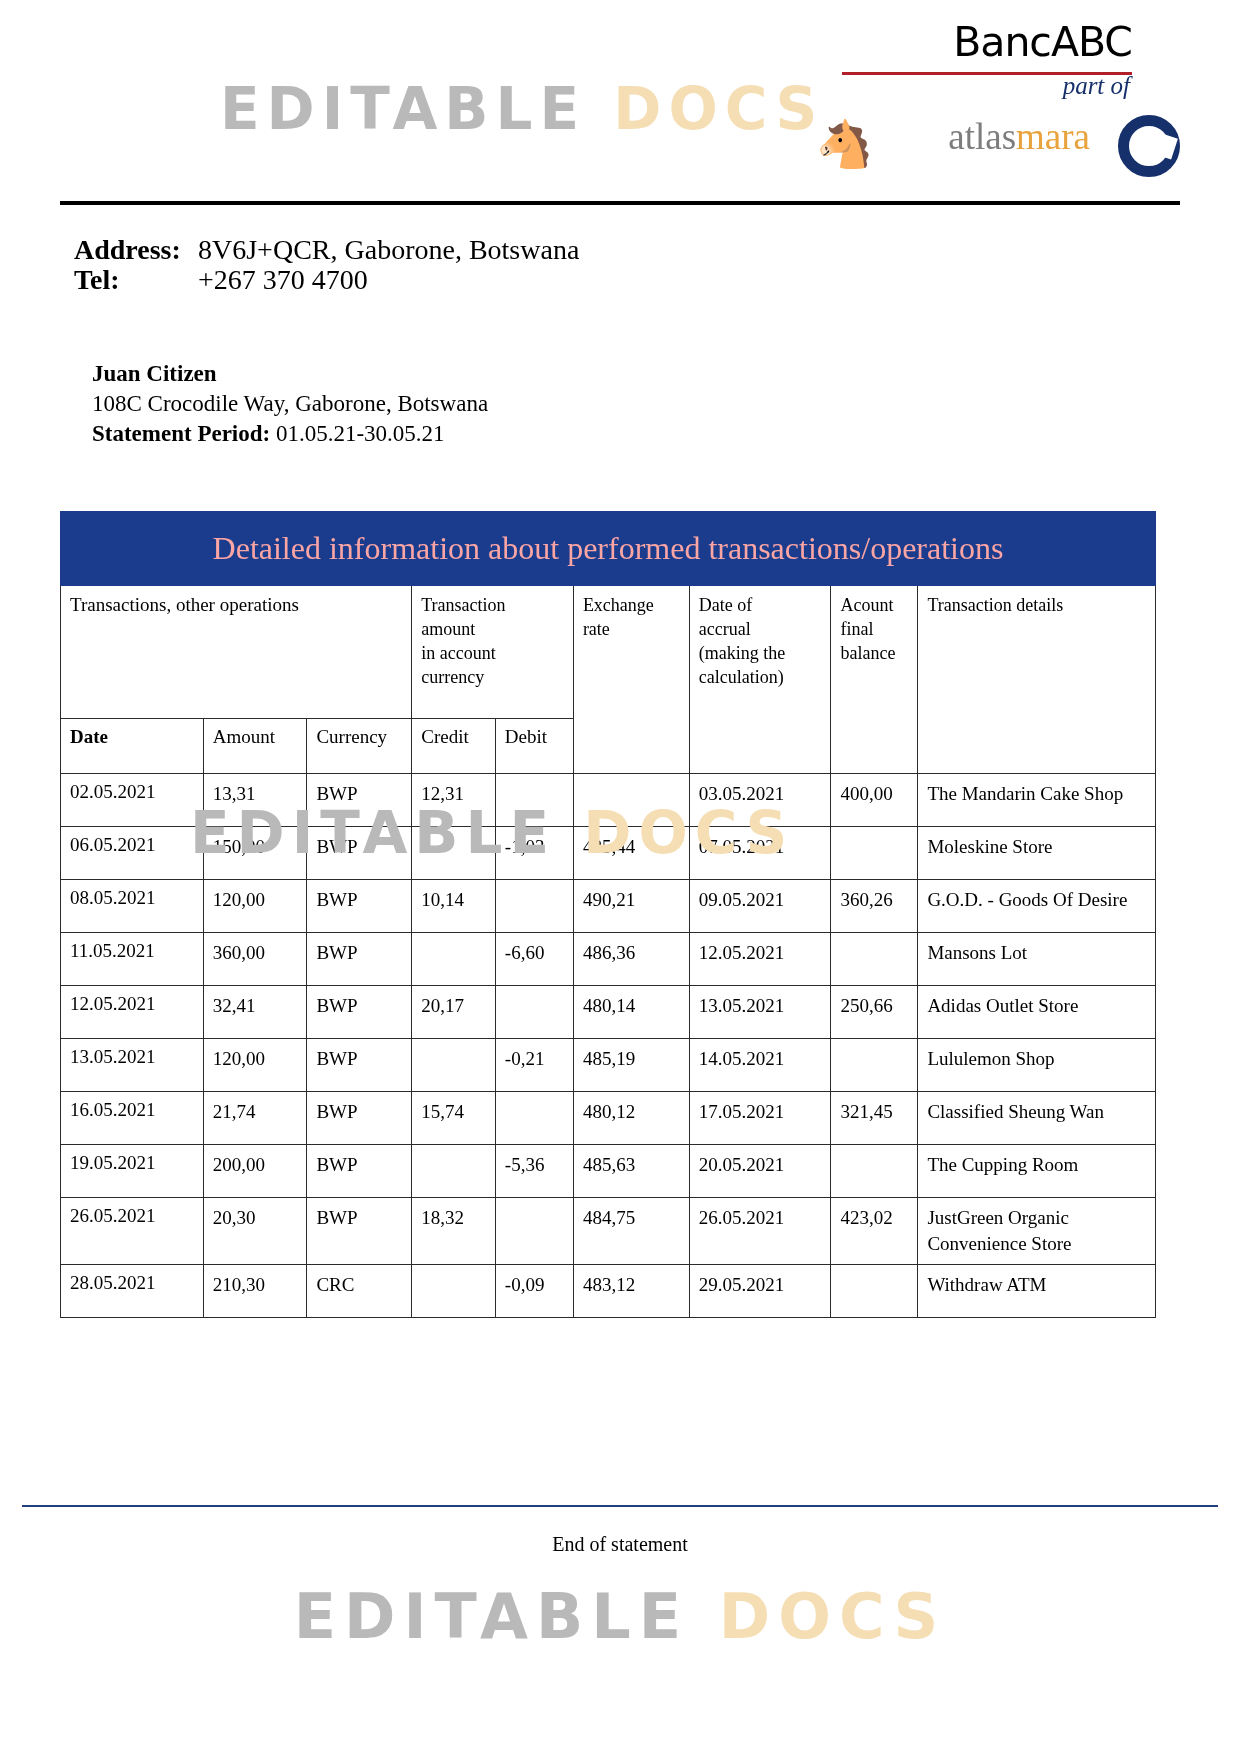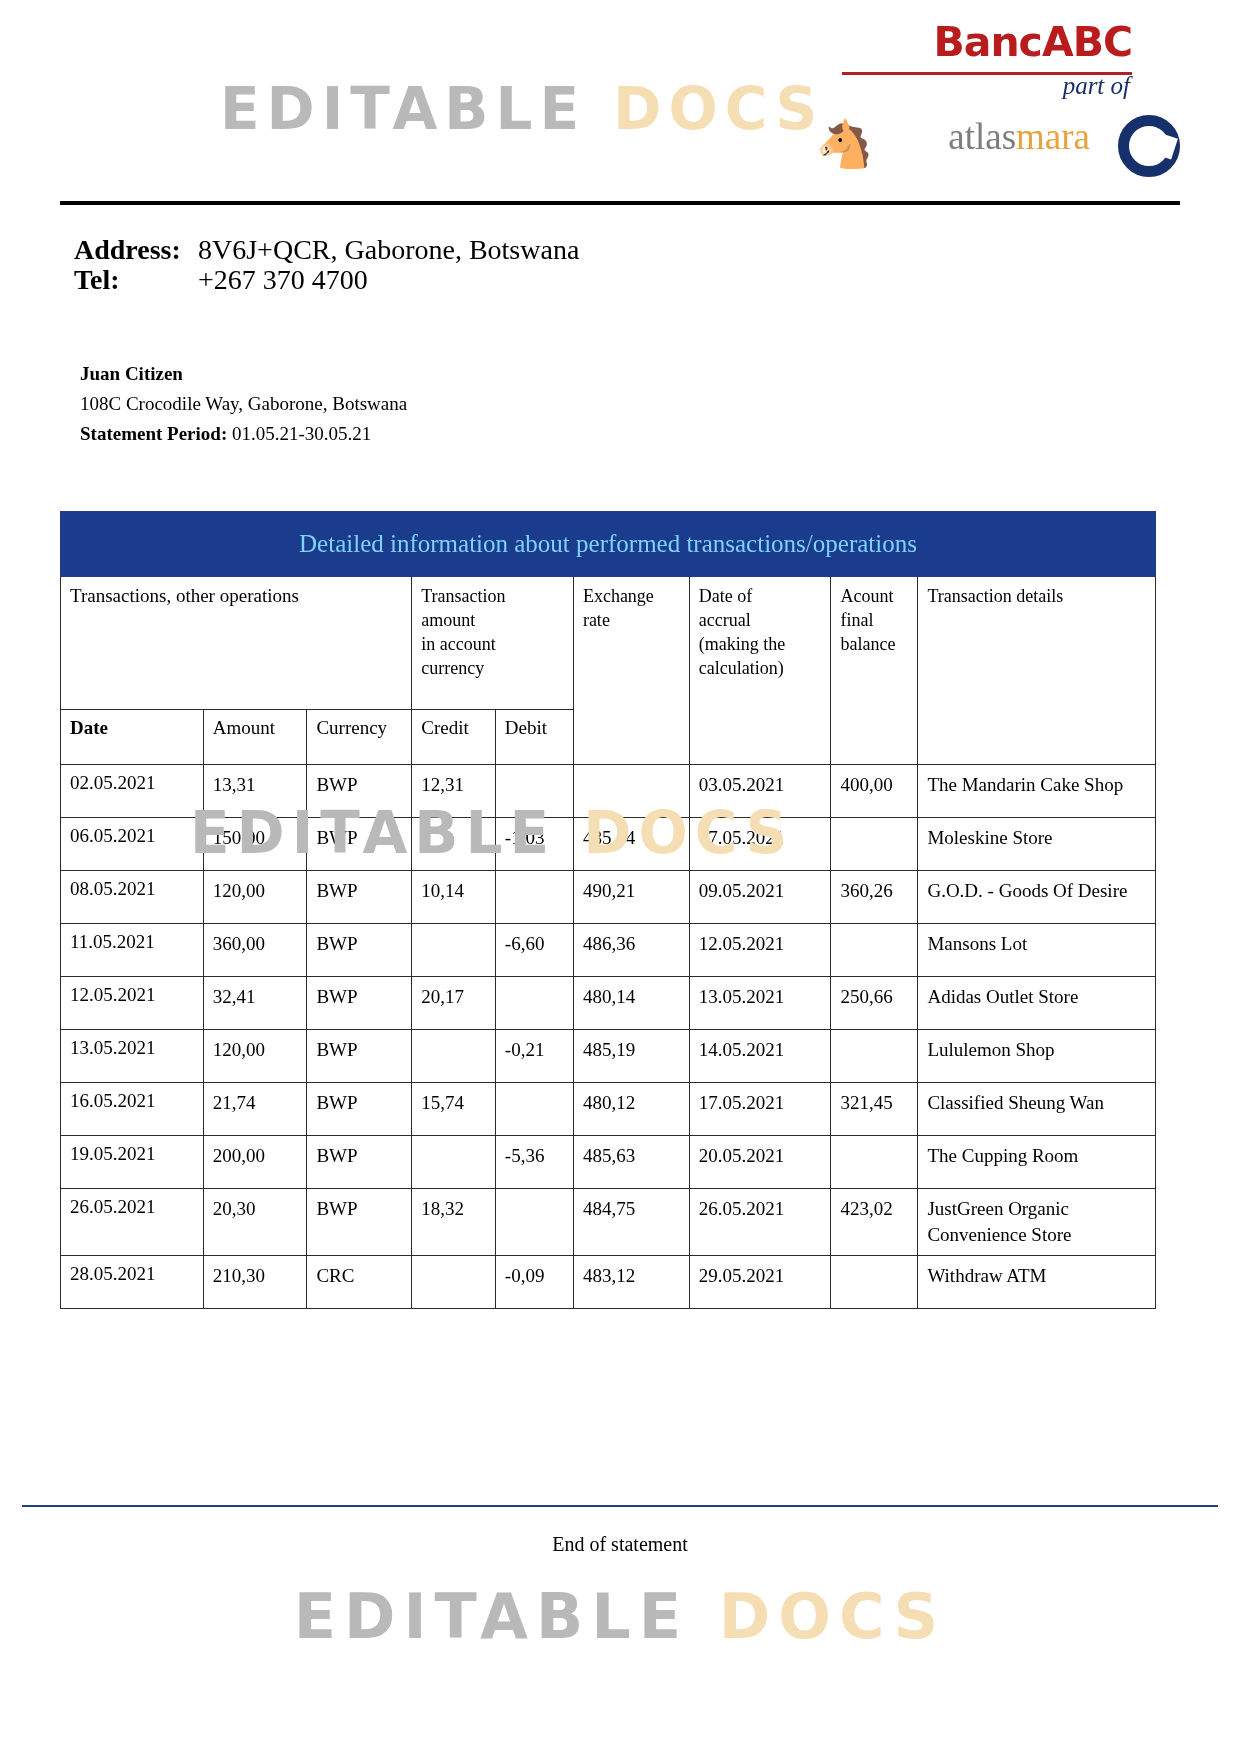--- a/index.html
+++ b/index.html
@@ -48,23 +48,23 @@
     right: 0;
     top: 10px;
     width: 380px;
     height: 180px;
   }
   .brand-name {
     position: absolute;
     right: 48px;
     top: 8px;
     font-family: "DejaVu Sans", sans-serif;
-    font-weight: bold;
+    font-weight: normal;
     font-size: 41px;
-    color: #b91c1c;
+    color: #000000;
     letter-spacing: -1px;
   }
   .brand-rule {
     position: absolute;
     right: 48px;
     top: 62px;
     width: 290px;
     height: 3px;
     background: #b12028;
   }
@@ -136,22 +136,22 @@
   .addr-row { display: flex; }
   .addr-label {
     font-weight: bold;
     width: 124px;
     flex: 0 0 124px;
   }
   .addr-val { }
 
   .recipient {
     margin-top: 64px;
-    margin-left: 20px;
-    font-size: 19px;
+    margin-left: 32px;
+    font-size: 23px;
     line-height: 30px;
   }
   .recipient .name { font-weight: bold; }
   .recipient .period b { font-weight: bold; }
 
   
   .table-wrap {
     margin-top: 62px;
     position: relative;
   }
@@ -163,23 +163,23 @@
   }
   table.stmt td, table.stmt th {
     border: 1px solid #2b2b2b;
     padding: 7px 9px;
     vertical-align: top;
     font-weight: normal;
     text-align: left;
   }
   .title-cell {
     background: #1b3c8c;
-    color: #7dd3fc;
+    color: #fca5a5;
     font-weight: bold;
-    font-size: 25px;
+    font-size: 32px;
     text-align: center !important;
     padding: 18px 6px !important;
     border: 1px solid #1b3c8c !important;
   }
   .grp-cell {
     font-size: 18px;
     line-height: 24px;
     height: 118px;
   }
   .grp-bold { font-weight: bold; font-size: 19px; }

